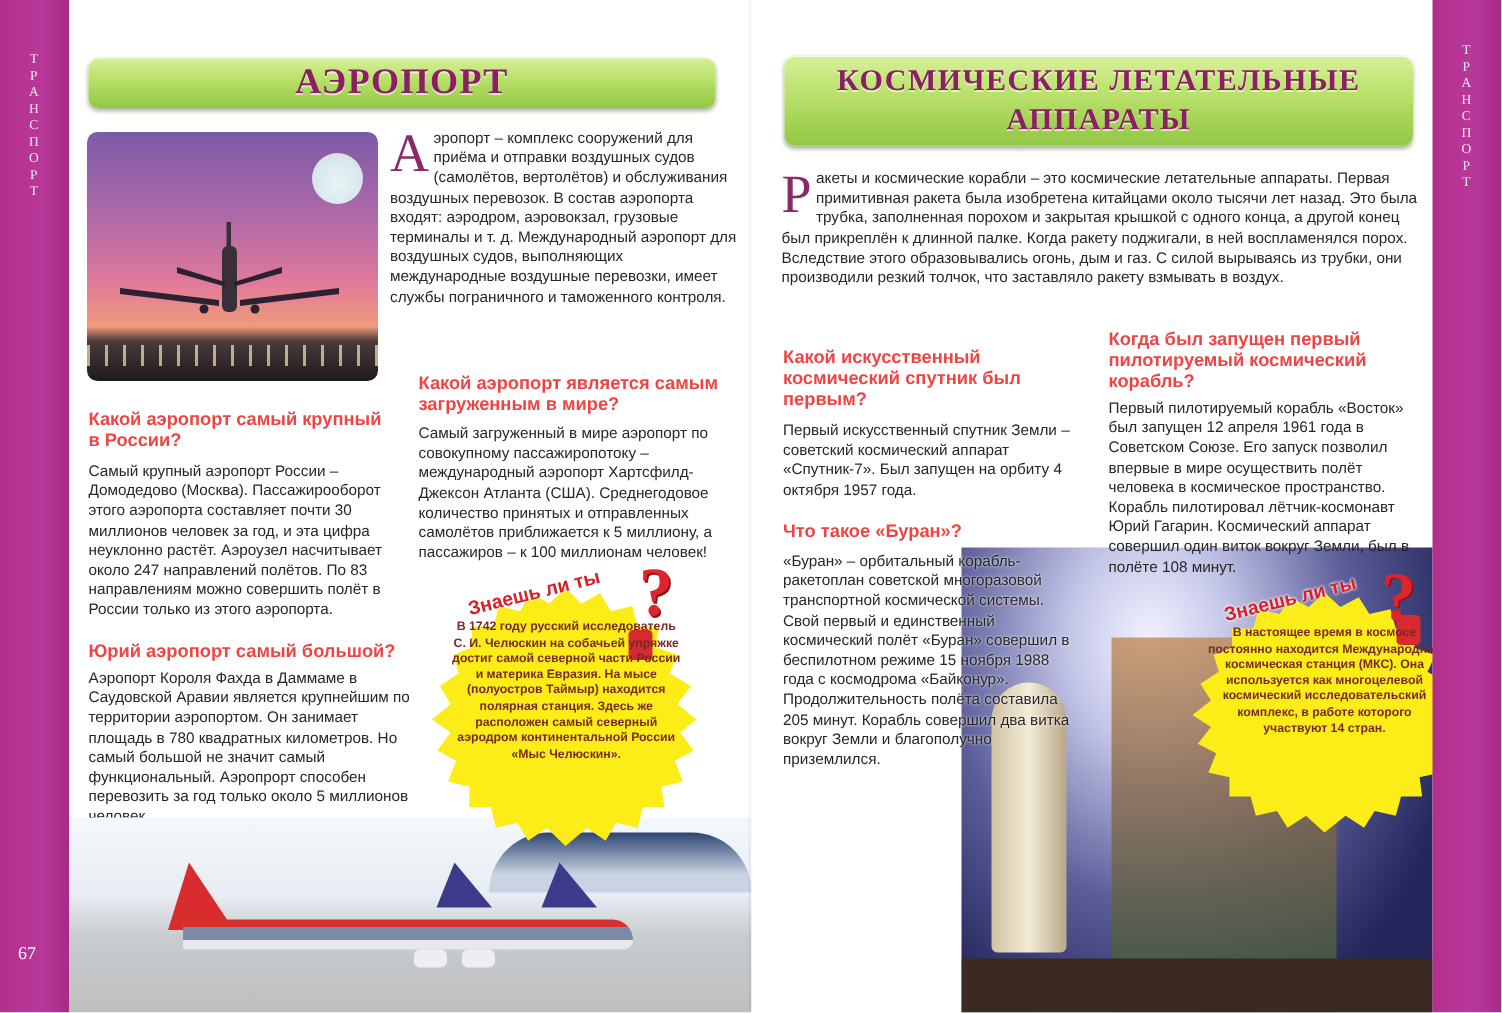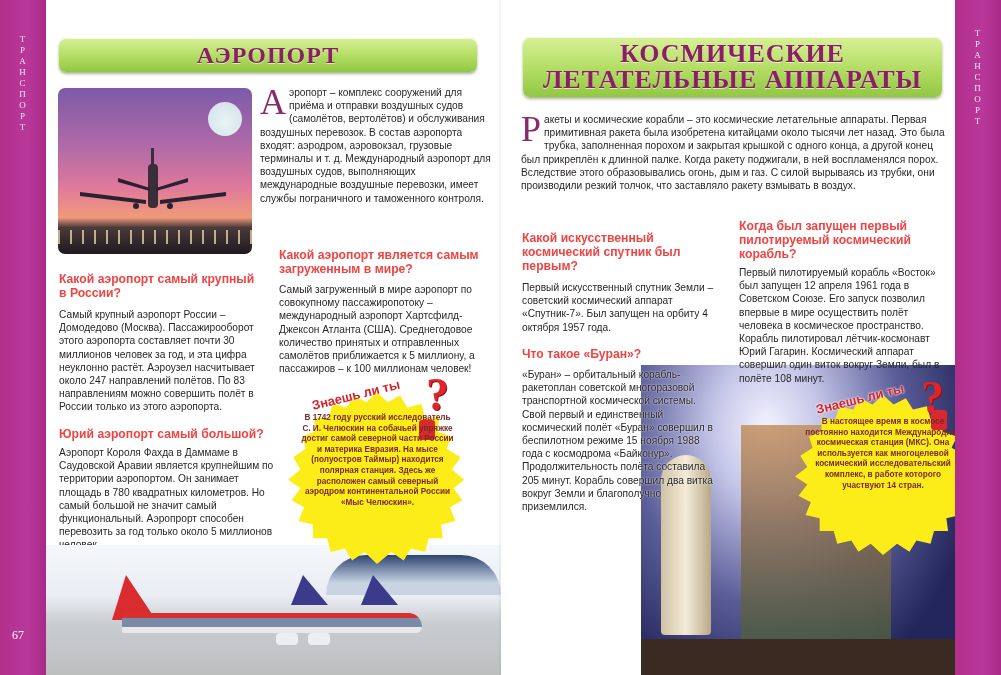--- a/index.html
+++ b/index.html
@@ -39,21 +39,21 @@
     display: flex; align-items: center; justify-content: center; text-align: center;
   }
   .title-text {
     font-family: "Liberation Serif", serif; font-weight: bold;
     color: #8a1f63; letter-spacing: 1px;
     text-shadow: 0 1px 0 rgba(255,255,255,0.6);
   }
   .title-left { left: 13px; top: 38px; width: 418px; height: 34px; }
   .title-left .title-text { font-size: 24px; }
   .title-right { left: 22px; top: 37px; width: 419px; height: 60px; }
-  .title-right .title-text { font-size: 26px; line-height: 26px; }
+  .title-right .title-text { font-size: 20px; line-height: 26px; }
 
   .text-block { position: absolute; font-size: 10.2px; line-height: 13.2px; color: #2a2627; }
   .dropcap {
     float: left; font-family: "Liberation Serif", serif; color: #8a2a6a;
     font-size: 36px; line-height: 28px; margin: 2px 3px 0 0;
   }
   .question {
     position: absolute; font-weight: bold; color: #ef4444;
     font-size: 12.2px; line-height: 14px;
   }

